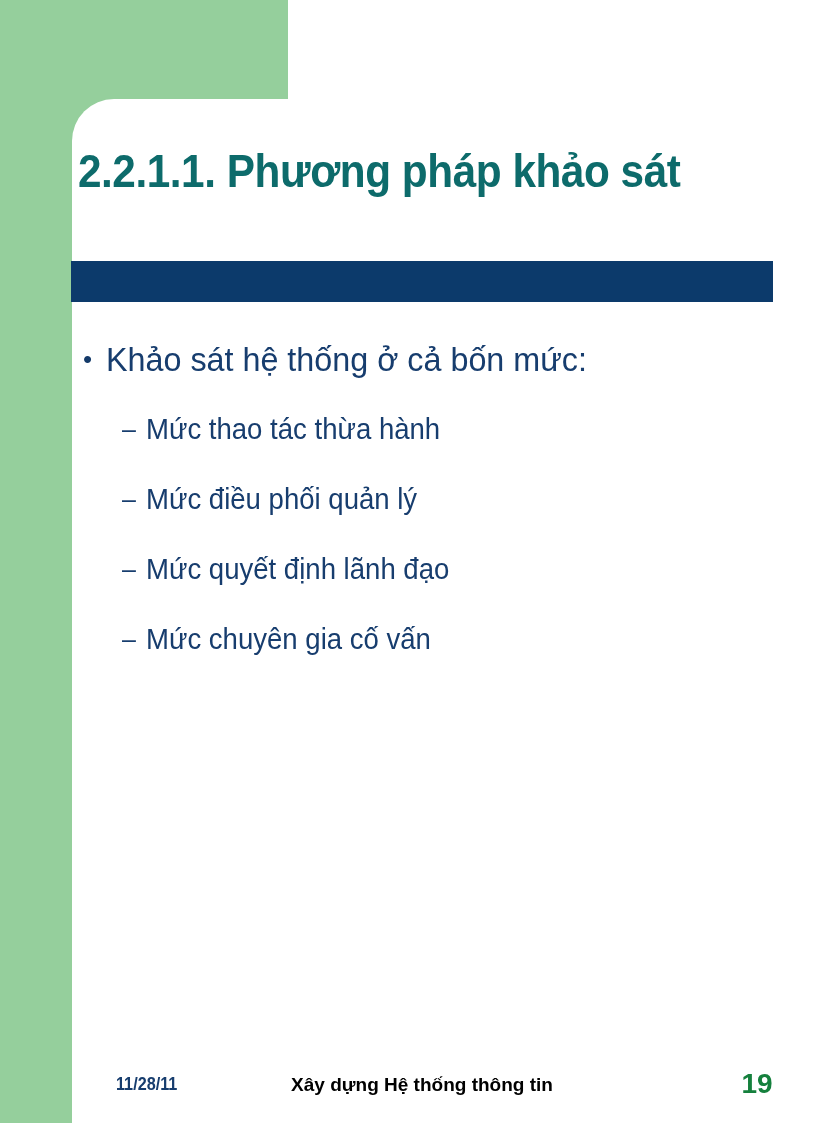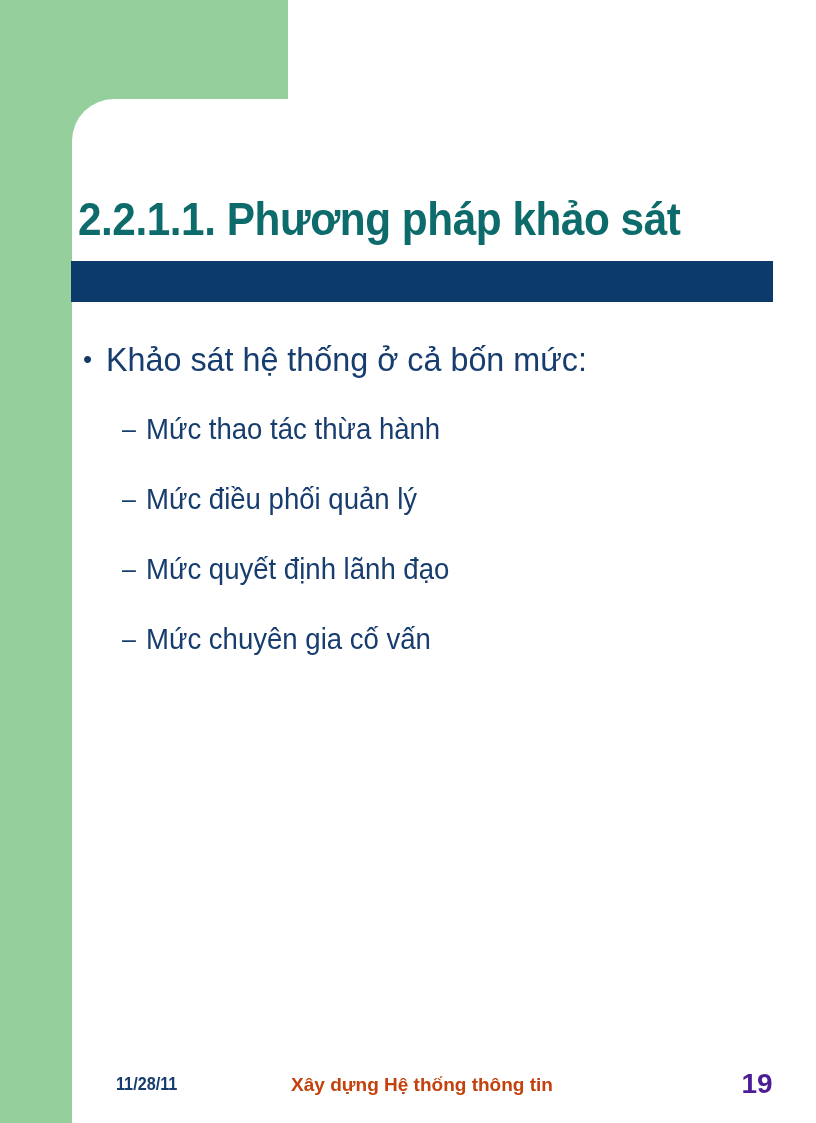--- a/index.html
+++ b/index.html
@@ -56,21 +56,21 @@
   }
 
   
   .title-wrap {
     position: absolute;
     left: 78px;
     top: 147px;
     width: 700px;
     height: 96px;
     display: flex;
-    align-items: flex-end;
+    align-items: flex-start;
   }
   .slide-title {
     font-family: "Liberation Sans Narrow", "Liberation Sans", sans-serif;
     font-size: 46px;
     font-weight: bold;
     color: #0d6b6b;
     letter-spacing: -0.5px;
     transform: scaleX(0.92);
     transform-origin: left center;
     white-space: nowrap;
@@ -171,32 +171,32 @@
   }
   .footer-center {
     position: absolute;
     left: 0;
     top: 6px;
     width: 700px;
     text-align: center;
     font-family: "Liberation Sans Narrow", "Liberation Sans", sans-serif;
     font-size: 19px;
     font-weight: bold;
-    color: #c2410c;
+    color: #000000;
   }
   .footer-page {
     position: absolute;
     left: 660px;
     top: 0px;
     width: 50px;
     text-align: center;
     font-family: "Liberation Sans Narrow", "Liberation Sans", sans-serif;
     font-size: 28px;
     font-weight: bold;
-    color: #4c1d95;
+    color: #15803d;
   }
 </style>
 </head>
 <body>
 
 <div class="slide">
 
   <div class="green-top-block"></div>
   <div class="green-elbow"></div>
   <div class="green-left-strip"></div>

